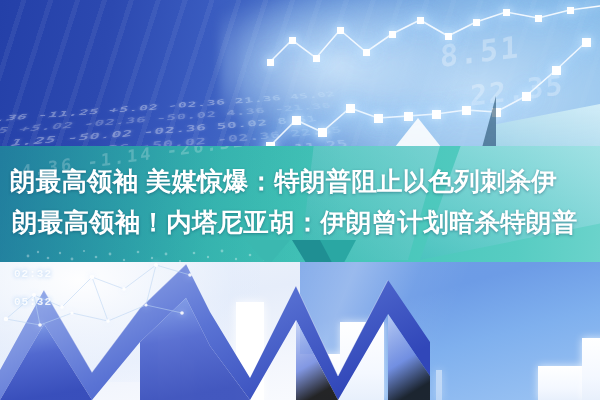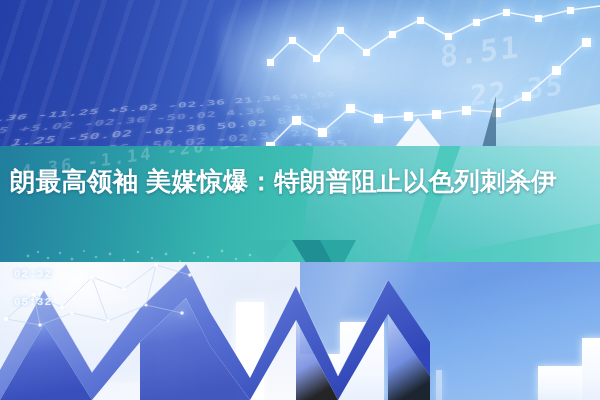--- a/index.html
+++ b/index.html
@@ -366,15 +366,16 @@
           <circle cx="146" cy="50" r="1.6"></circle>
           <circle cx="182" cy="58" r="1.8"></circle>
       </g>
     </svg>
   </div>
   <span class="nd-num" style="left:14px;top:268px;">02:32</span>
   <span class="nd-num" style="left:14px;top:296px;text-align:right;">05:32</span>
 
   <div class="headline">
     <span class="ln l1">朗最高领袖 美媒惊爆：特朗普阻止以色列刺杀伊</span>
+    <span class="ln l2">朗最高领袖！内塔尼亚胡：伊朗曾计划暗杀特朗普</span>
   </div>
 
 </div>
 
 </body></html>

